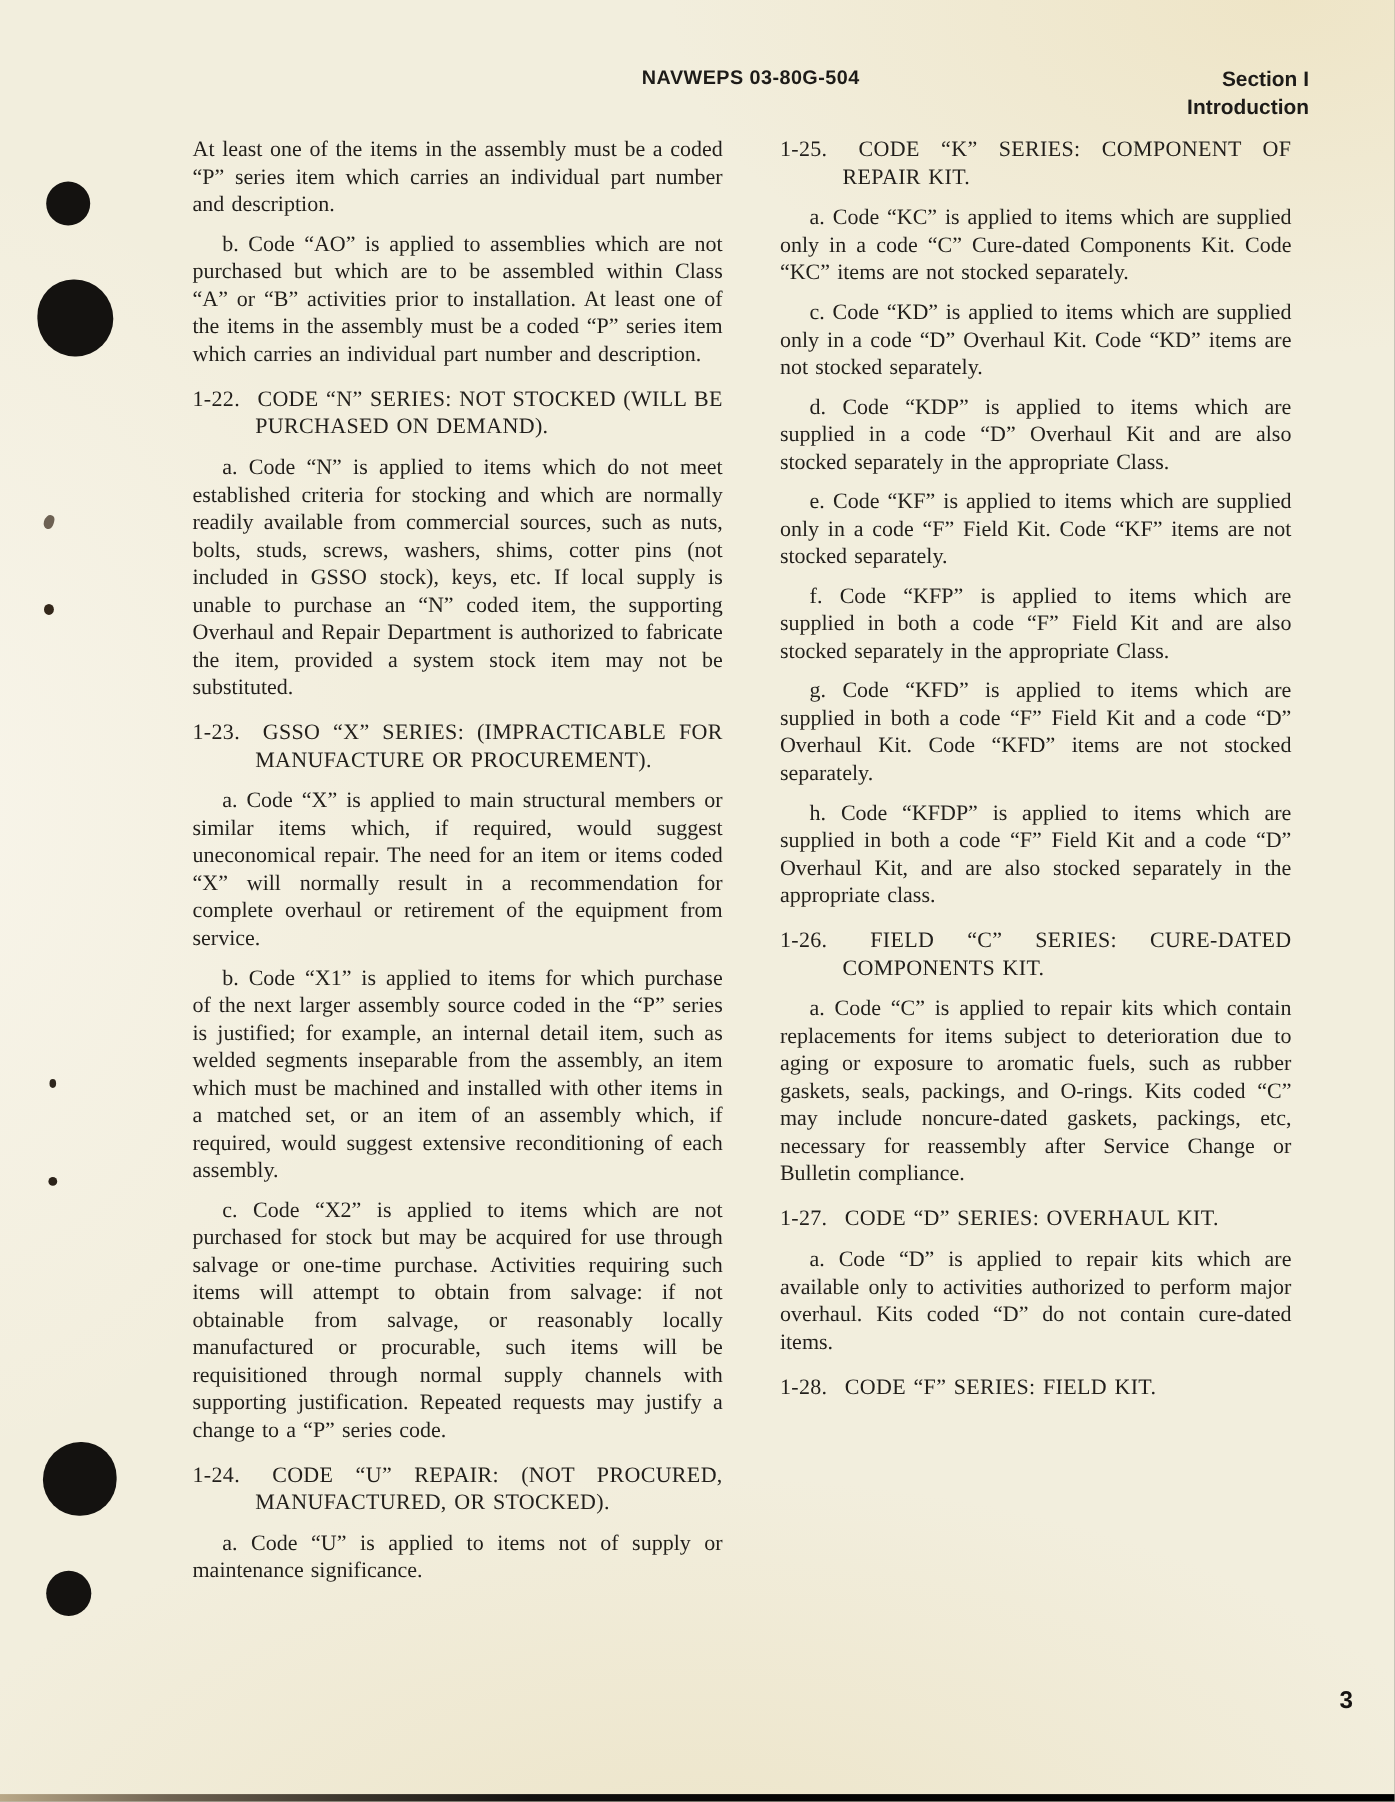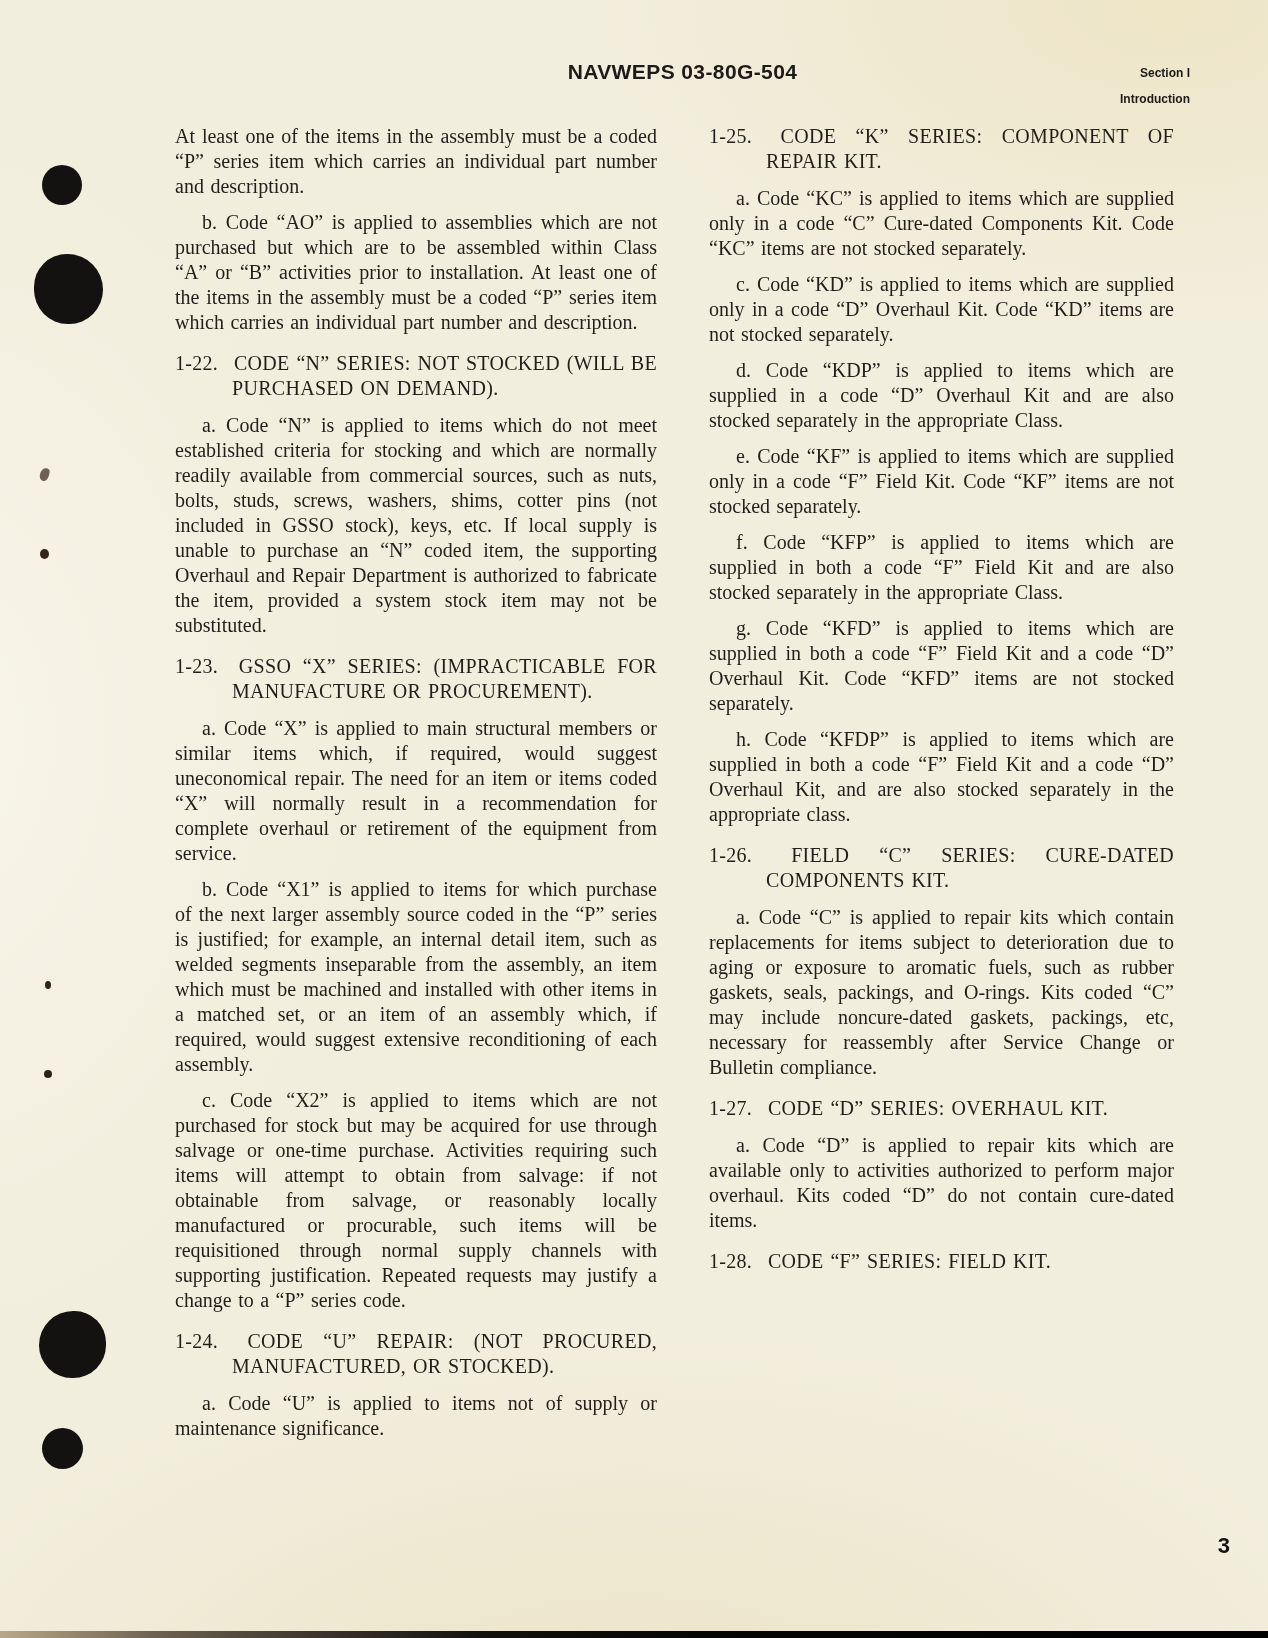--- a/index.html
+++ b/index.html
@@ -17,26 +17,26 @@
       radial-gradient(ellipse 700px 1000px at -5% 45%, rgba(250,247,238,0.75), rgba(250,247,238,0) 60%);
     font-family: "Liberation Serif", "DejaVu Serif", serif;
     color: #221f1b;
   }
 
   
   .page-header { position: absolute; left: 175px; top: 60px; width: 1015px; }
   .doc-number {
     display: block; text-align: center;
     font-family: "Liberation Sans", "DejaVu Sans", sans-serif;
-    font-weight: bold; font-size: 21px; letter-spacing: 0.4px; color: #1d1b18;
+    font-weight: bold; font-size: 18px; letter-spacing: 0.4px; color: #1d1b18;
   }
   .section-block {
     position: absolute; right: 0; top: 0; text-align: right;
     font-family: "Liberation Sans", "DejaVu Sans", sans-serif;
-    font-weight: bold; font-size: 12px; line-height: 26px; color: #1d1b18;
+    font-weight: bold; font-size: 19px; line-height: 26px; color: #1d1b18;
   }
   .section-block span { display: block; }
 
   
   .content { position: absolute; left: 175px; top: 124px; width: 1015px; display: flex; }
   .col-left  { width: 482px; }
   .col-right { width: 465px; margin-left: 52px; }
 
   .content p {
     margin: 0 0 11px 0;

